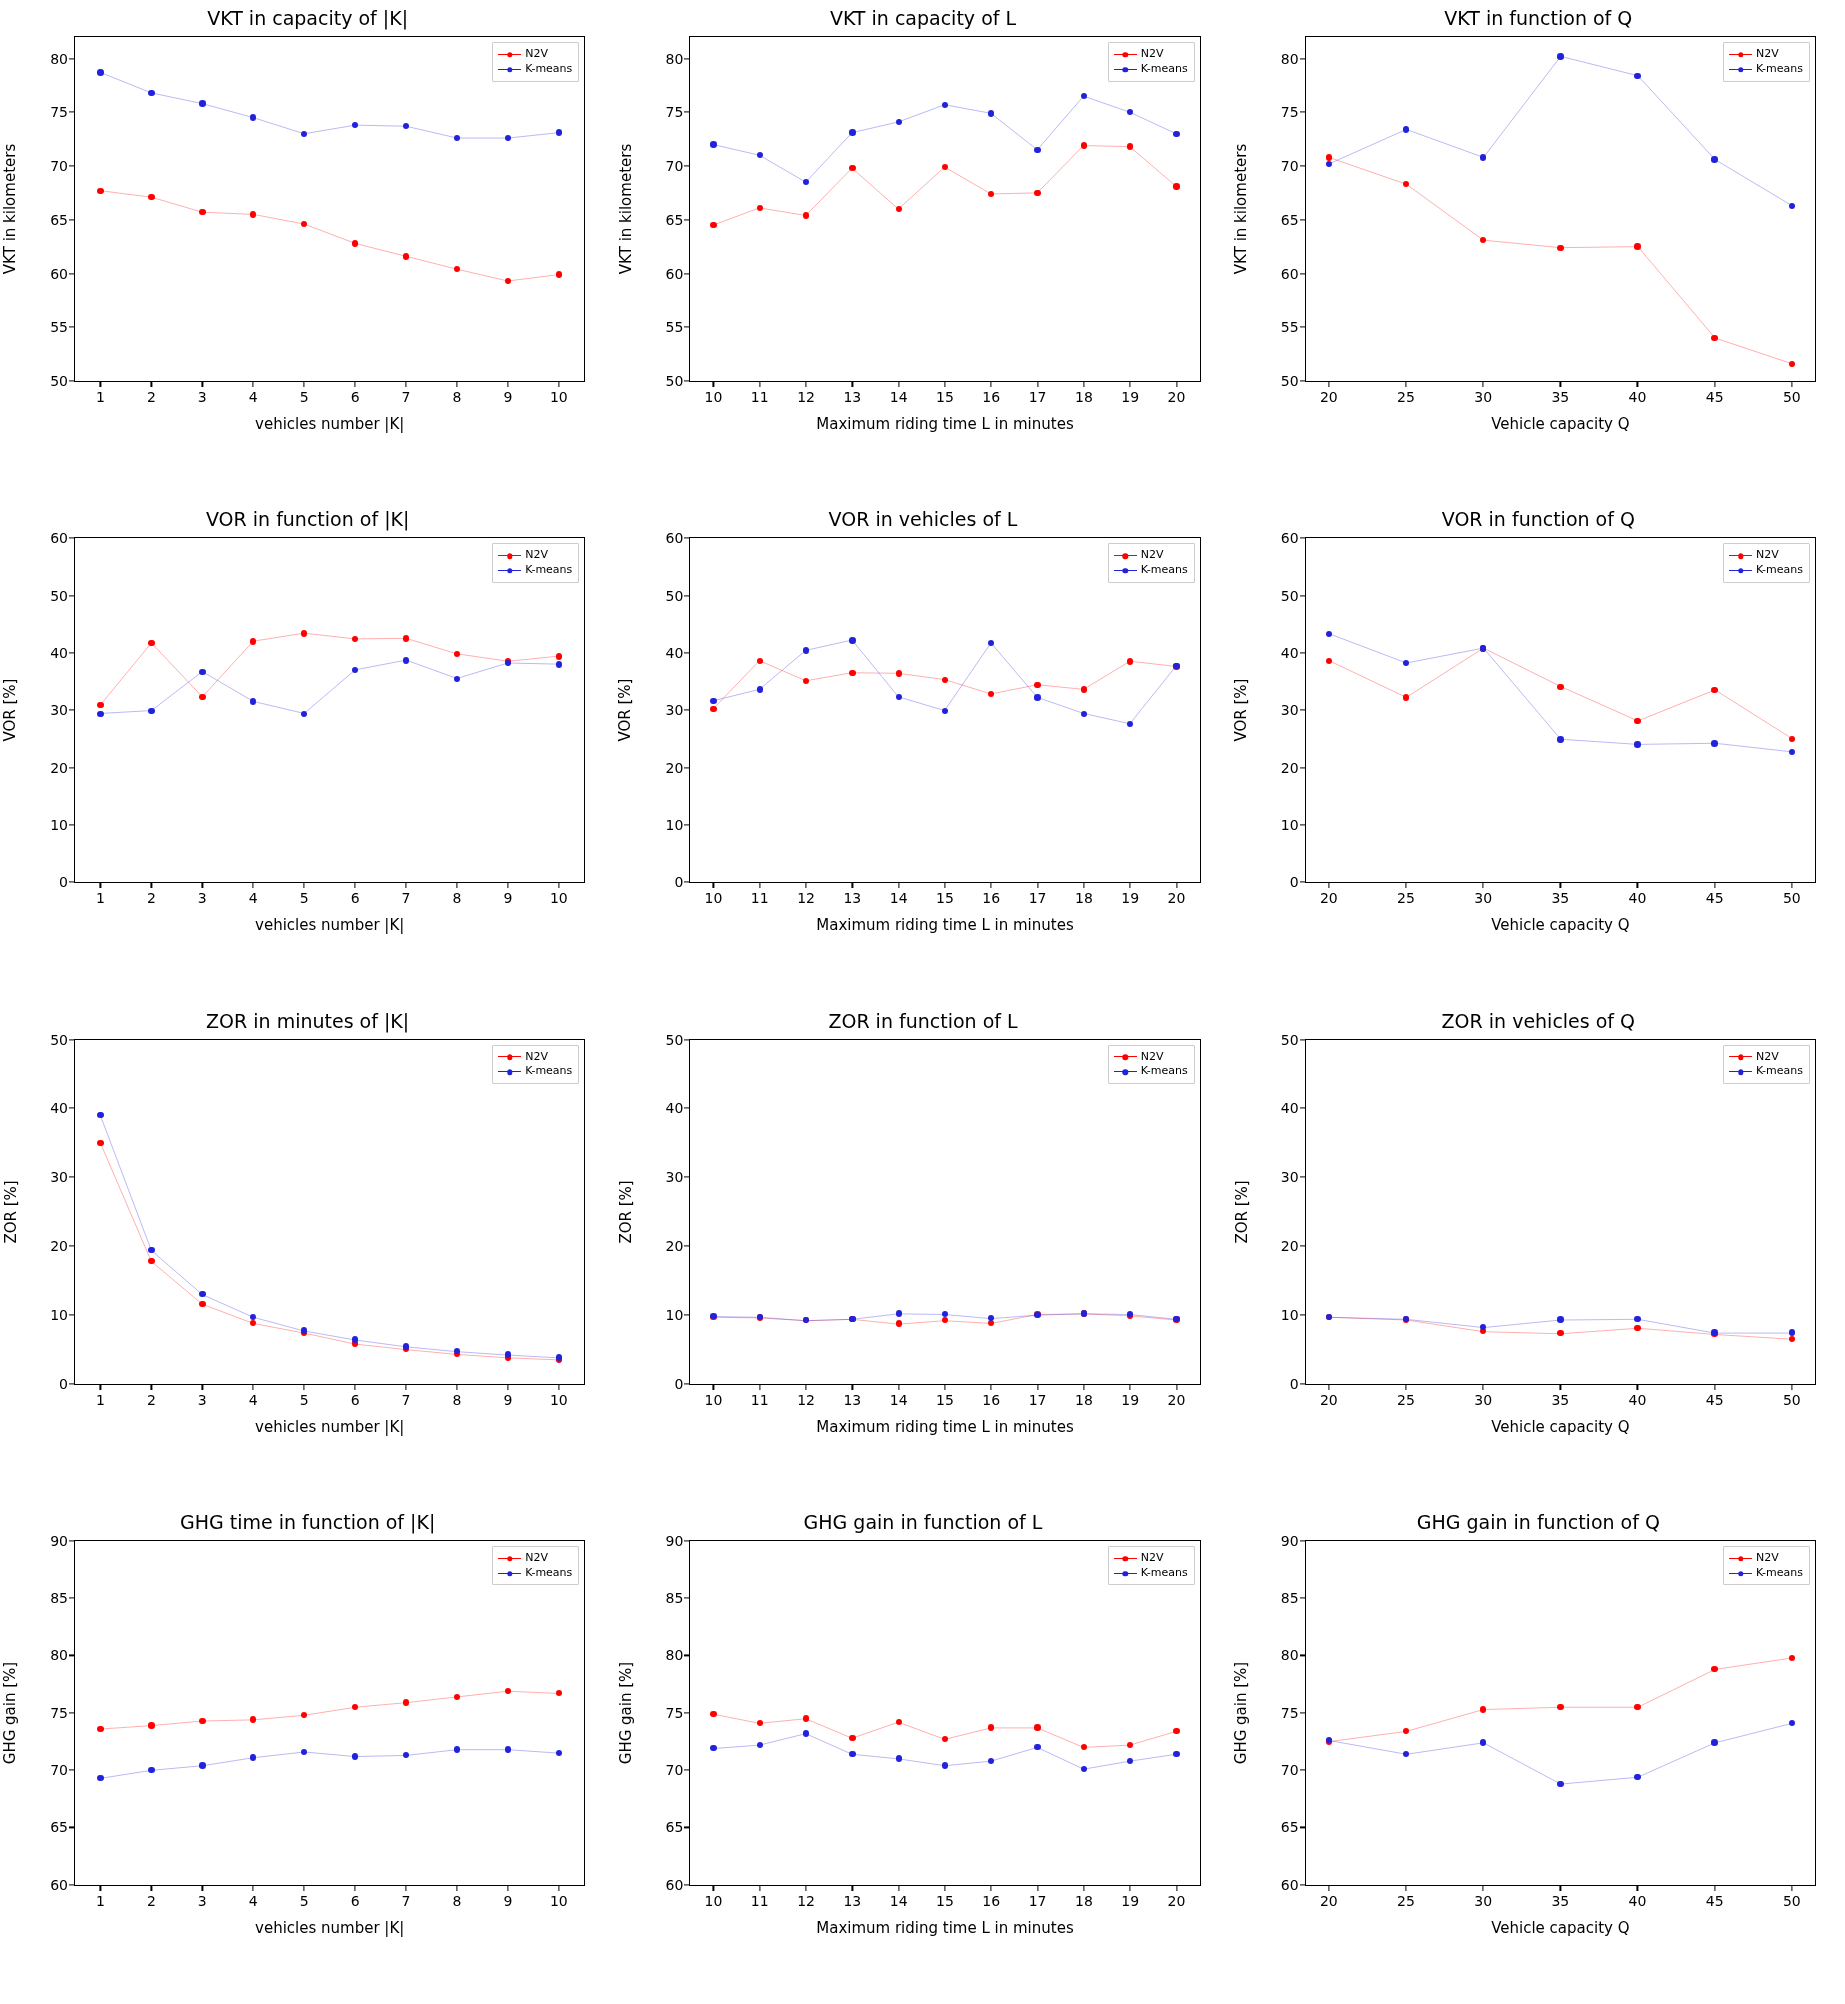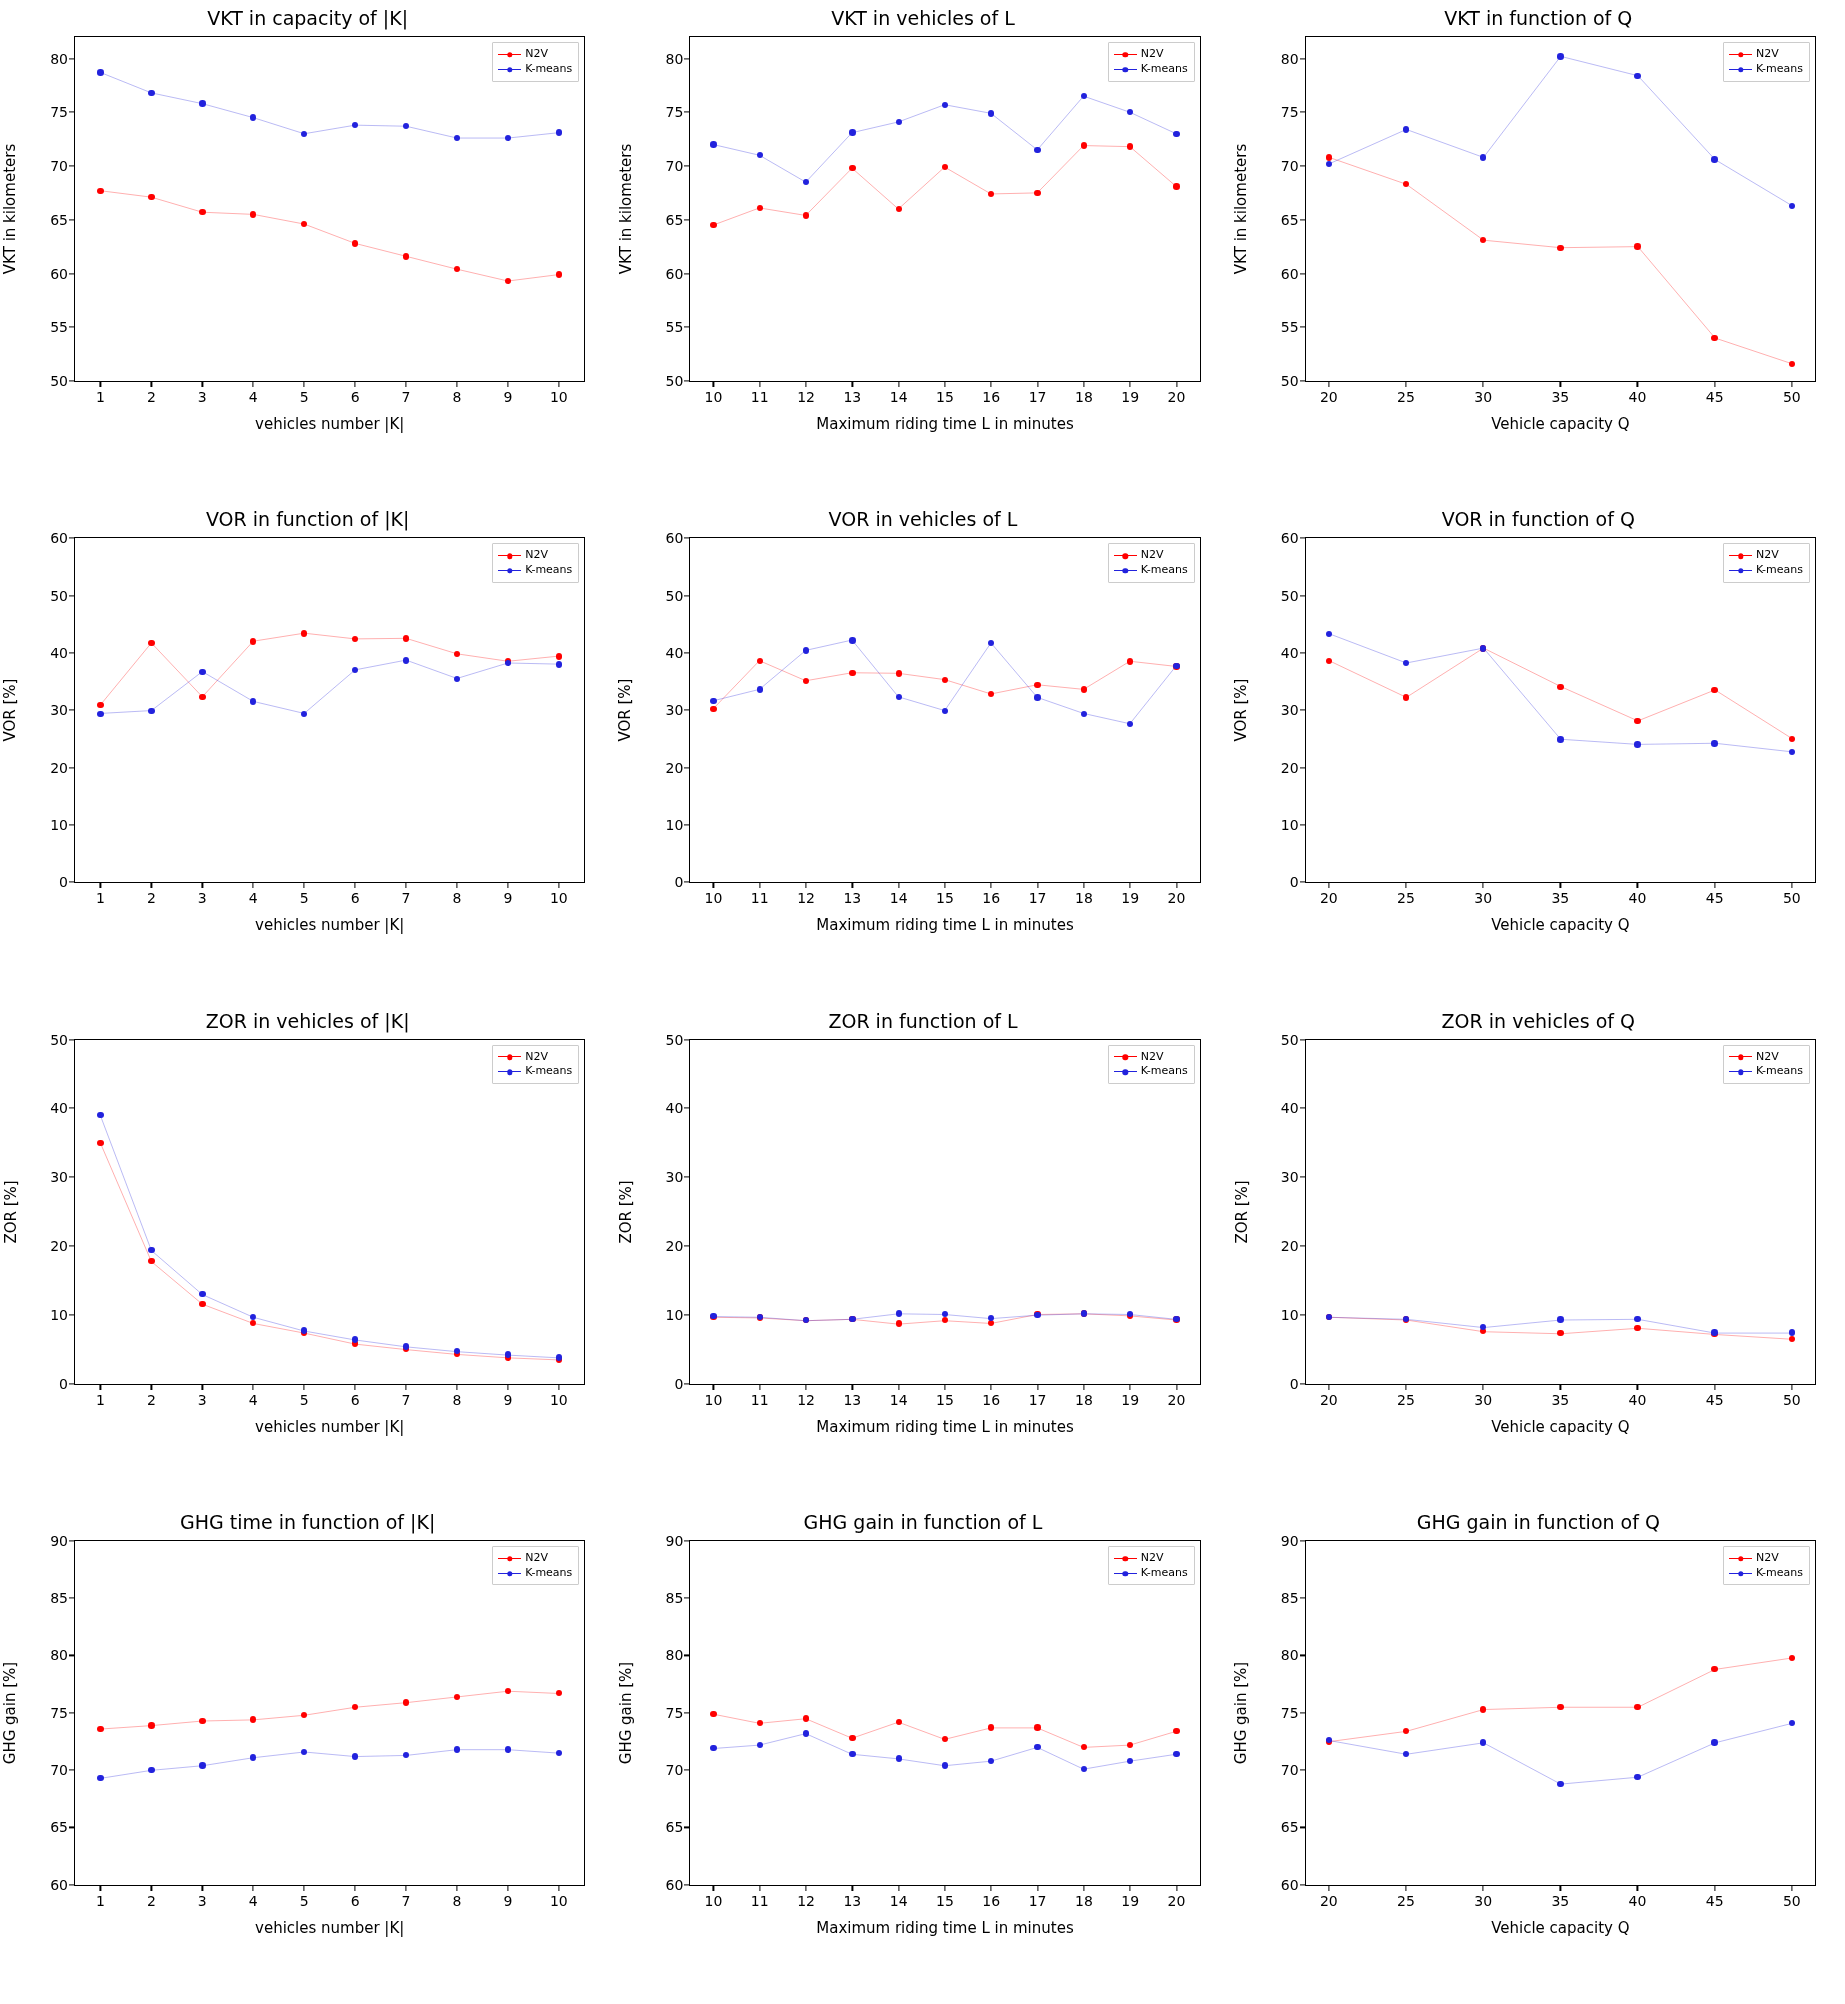--- a/index.html
+++ b/index.html
@@ -230,21 +230,21 @@
             <span class="legend-label">N2V</span>
           </div>
           <div class="legend-row">
             <span class="legend-swatch" style="border-top-color: rgb(34, 34, 221); color: rgb(34, 34, 221);"></span>
             <span class="legend-label">K-means</span>
           </div>
         </div>
       </div>
     </div>
     <div class="cell">
-      <div class="chart-title">VKT in vehicles of L</div>
+      <div class="chart-title">VKT in capacity of L</div>
       <div class="ylabel">
         <span>VKT in kilometers</span>
       </div>
       <div class="xlabel">Maximum riding time L in minutes</div>
       <div class="plot">
         <div class="inner">
           <div class="ytickmark" style="top: 100%;"></div>
           <div class="ytick" style="top: 100%;">50</div>
           <div class="ytickmark" style="top: 84.375%;"></div>
           <div class="ytick" style="top: 84.375%;">55</div>
@@ -609,21 +609,21 @@
             <span class="legend-label">N2V</span>
           </div>
           <div class="legend-row">
             <span class="legend-swatch" style="border-top-color: rgb(34, 34, 221); color: rgb(34, 34, 221);"></span>
             <span class="legend-label">K-means</span>
           </div>
         </div>
       </div>
     </div>
     <div class="cell">
-      <div class="chart-title">ZOR in vehicles of |K|</div>
+      <div class="chart-title">ZOR in minutes of |K|</div>
       <div class="ylabel">
         <span>ZOR [%]</span>
       </div>
       <div class="xlabel">vehicles number |K|</div>
       <div class="plot">
         <div class="inner">
           <div class="ytickmark" style="top: 100%;"></div>
           <div class="ytick" style="top: 100%;">0</div>
           <div class="ytickmark" style="top: 80%;"></div>
           <div class="ytick" style="top: 80%;">10</div>

